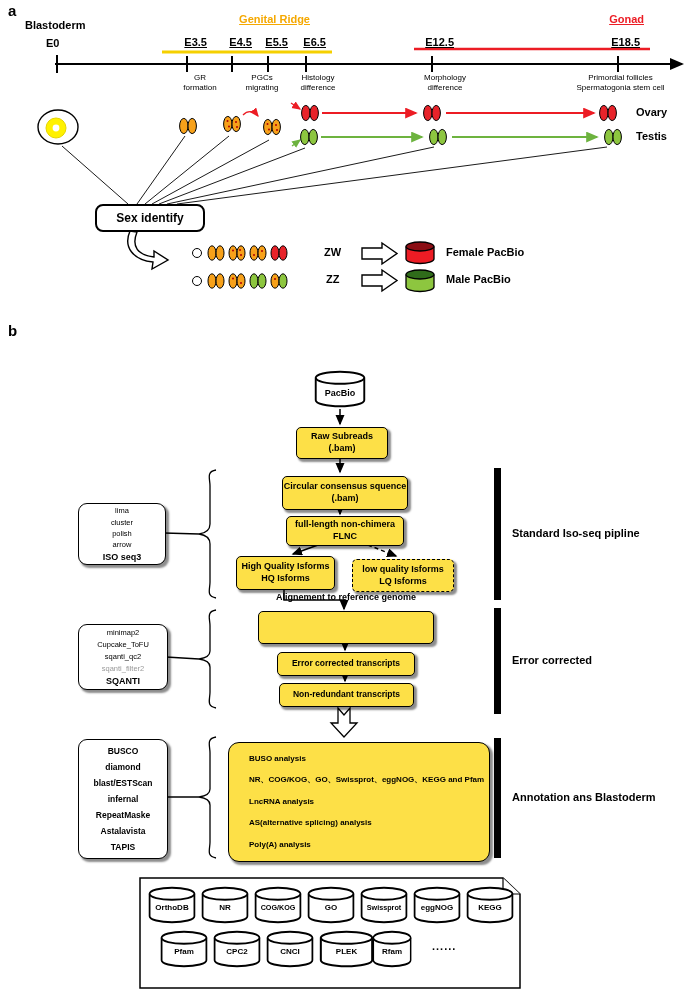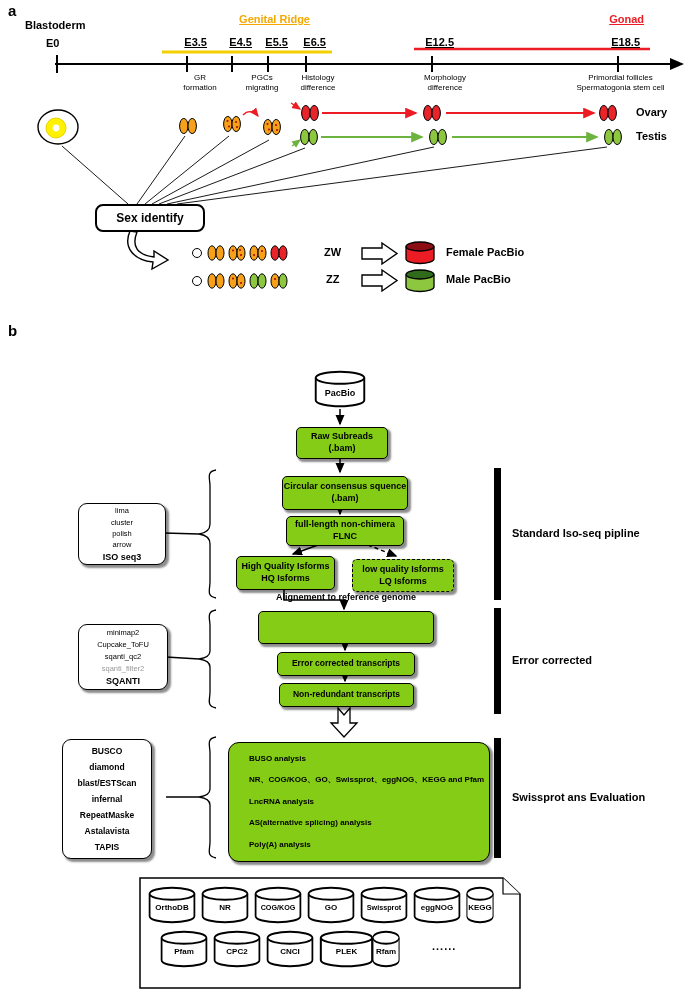--- a/index.html
+++ b/index.html
@@ -8,21 +8,21 @@
   .art{position:absolute;left:0;top:0;width:700px;height:992px;}
   .t{position:absolute;}
   .b15{font-size:15px;font-weight:bold;}
   .b11{font-size:11px;font-weight:bold;}
   .tick{text-align:right;text-decoration:underline;}
   .s8{font-size:8px;line-height:1.2;text-align:center;}
   .yellow{color:#F5A800;}
   .red{color:#EC1C24;}
   .sexbox{position:absolute;background:#fff;border:2px solid #000;border-radius:8px;
           display:flex;align-items:center;justify-content:center;font-size:12px;font-weight:bold;}
-  .fbox{position:absolute;background:#84cc16;border:1.3px solid #000;border-radius:5px;
+  .fbox{position:absolute;background:#fde047;border:1.3px solid #000;border-radius:5px;
         box-shadow:2.5px 2.5px 2px rgba(0,0,0,.45);display:flex;flex-direction:column;
         align-items:center;justify-content:center;font-size:9px;font-weight:bold;
         text-align:center;line-height:1.3;}
   .fbox span{display:block;}
   .dashedb{border-style:dashed;}
   .f85{font-size:8.5px;}
   .analysis{justify-content:space-evenly;align-items:flex-start;text-align:left;
             padding-left:20px;font-size:8px;border-radius:11px;}
   .analysis span{white-space:nowrap;}
   .tbox{position:absolute;background:#fff;border:1.3px solid #000;border-radius:9px;
@@ -314,36 +314,36 @@
   <span class="sm">arrow</span>
   <span class="bg">ISO seq3</span>
 </div>
 <div class="tbox" style="left:78px;top:624px;width:88px;height:64px;">
   <span class="sm">minimap2</span>
   <span class="sm">Cupcake_ToFU</span>
   <span class="sm">sqanti_qc2</span>
   <span class="sm gray">sqanti_filter2</span>
   <span class="bg">SQANTI</span>
 </div>
-<div class="tbox" style="left:62px;top:739px;width:88px;height:118px;">
+<div class="tbox" style="left:78px;top:739px;width:88px;height:118px;">
   <span class="bg2">BUSCO</span>
   <span class="bg2">diamond</span>
   <span class="bg2">blast/ESTScan</span>
   <span class="bg2">infernal</span>
   <span class="bg2">RepeatMaske</span>
   <span class="bg2">Astalavista</span>
   <span class="bg2">TAPIS</span>
 </div>
 
 <div class="bar" style="left:494px;top:468px;width:7px;height:132px;"></div>
 <div class="t b11 stg" style="left:512px;top:527px;">Standard Iso-seq pipline</div>
 <div class="bar" style="left:494px;top:608px;width:7px;height:106px;"></div>
 <div class="t b11 stg" style="left:512px;top:654px;">Error corrected</div>
 <div class="bar" style="left:494px;top:738px;width:7px;height:120px;"></div>
-<div class="t b11 stg" style="left:512px;top:791px;">Swissprot ans Evaluation</div>
+<div class="t b11 stg" style="left:512px;top:791px;">Annotation ans Blastoderm</div>
 
 <div class="cyl" style="left:148px;top:886px;width:48px;height:38px;">
   <svg viewBox="0 0 60 44" preserveAspectRatio="none">
         <path d="M2,9 L2,35 A28,7 0 0 0 58,35 L58,9" fill="#fff" stroke="#000" stroke-width="2.2"></path>
         <ellipse cx="30" cy="9" rx="28" ry="7" fill="#fff" stroke="#000" stroke-width="2.2"></ellipse>
       </svg>
   <span class="lbl">OrthoDB</span>
 </div>
 <div class="cyl" style="left:201px;top:886px;width:48px;height:38px;">
   <svg viewBox="0 0 60 44" preserveAspectRatio="none">
@@ -373,21 +373,21 @@
       </svg>
   <span class="lbl" style="font-size:7.2px;">Swissprot</span>
 </div>
 <div class="cyl" style="left:413px;top:886px;width:48px;height:38px;">
   <svg viewBox="0 0 60 44" preserveAspectRatio="none">
         <path d="M2,9 L2,35 A28,7 0 0 0 58,35 L58,9" fill="#fff" stroke="#000" stroke-width="2.2"></path>
         <ellipse cx="30" cy="9" rx="28" ry="7" fill="#fff" stroke="#000" stroke-width="2.2"></ellipse>
       </svg>
   <span class="lbl">eggNOG</span>
 </div>
-<div class="cyl" style="left:466px;top:886px;width:28px;height:38px;">
+<div class="cyl" style="left:466px;top:886px;width:48px;height:38px;">
   <svg viewBox="0 0 60 44" preserveAspectRatio="none">
         <path d="M2,9 L2,35 A28,7 0 0 0 58,35 L58,9" fill="#fff" stroke="#000" stroke-width="2.2"></path>
         <ellipse cx="30" cy="9" rx="28" ry="7" fill="#fff" stroke="#000" stroke-width="2.2"></ellipse>
       </svg>
   <span class="lbl">KEGG</span>
 </div>
 
 <div class="cyl" style="left:160px;top:930px;width:48px;height:38px;">
   <svg viewBox="0 0 60 44" preserveAspectRatio="none">
         <path d="M2,9 L2,35 A28,7 0 0 0 58,35 L58,9" fill="#fff" stroke="#000" stroke-width="2.2"></path>
@@ -409,21 +409,21 @@
       </svg>
   <span class="lbl">CNCI</span>
 </div>
 <div class="cyl" style="left:319px;top:930px;width:55px;height:38px;">
   <svg viewBox="0 0 60 44" preserveAspectRatio="none">
         <path d="M2,9 L2,35 A28,7 0 0 0 58,35 L58,9" fill="#fff" stroke="#000" stroke-width="2.2"></path>
         <ellipse cx="30" cy="9" rx="28" ry="7" fill="#fff" stroke="#000" stroke-width="2.2"></ellipse>
       </svg>
   <span class="lbl">PLEK</span>
 </div>
-<div class="cyl" style="left:372px;top:930px;width:28px;height:38px;">
+<div class="cyl" style="left:372px;top:930px;width:40px;height:38px;">
   <svg viewBox="0 0 60 44" preserveAspectRatio="none">
         <path d="M2,9 L2,35 A28,7 0 0 0 58,35 L58,9" fill="#fff" stroke="#000" stroke-width="2.2"></path>
         <ellipse cx="30" cy="9" rx="28" ry="7" fill="#fff" stroke="#000" stroke-width="2.2"></ellipse>
       </svg>
   <span class="lbl">Rfam</span>
 </div>
 <div class="t" style="left:432px;top:940px;font-size:11px;font-weight:bold;letter-spacing:1px;">......</div>
 
 </div>
 

